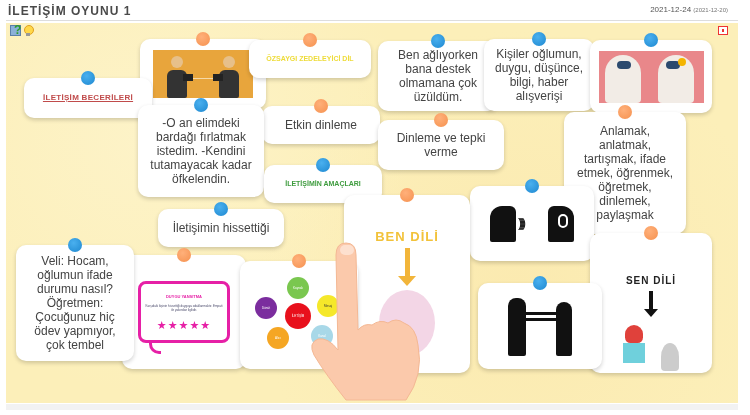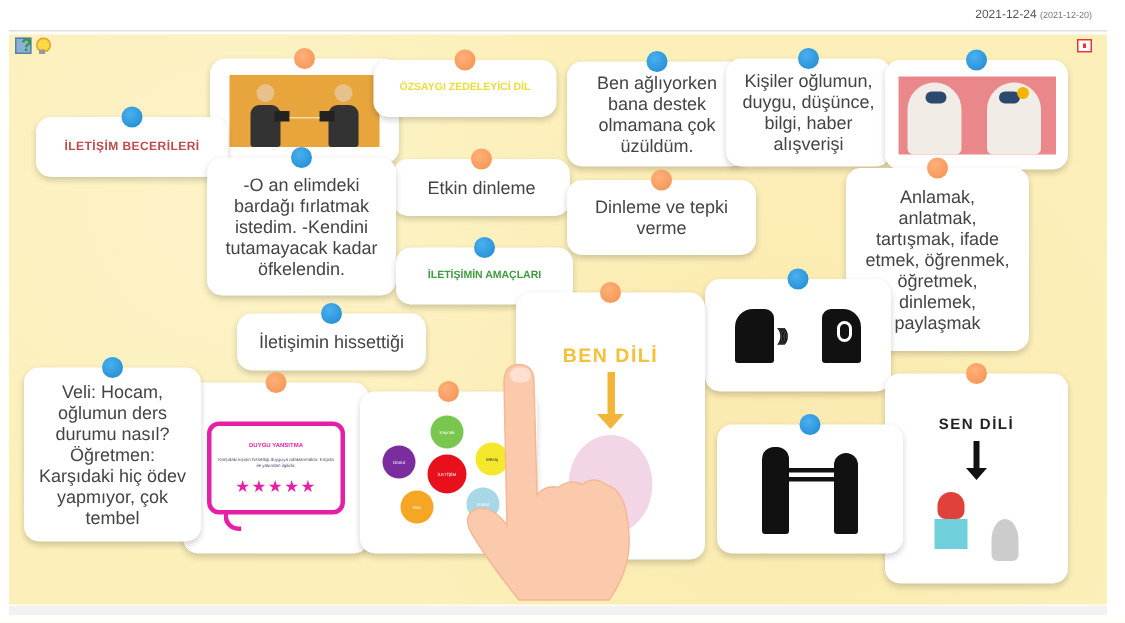--- a/index.html
+++ b/index.html
@@ -18,41 +18,42 @@
   .ico-bulb { width: 10px; height: 12px; position: relative; }
   .ico-bulb::before { content: ""; position: absolute; left: 1px; top: 0; width: 8px; height: 8px; border-radius: 50%; background: #ffd84a; border: 1px solid #e0a020; }
   .ico-bulb::after { content: ""; position: absolute; left: 3px; top: 8px; width: 4px; height: 3px; background: #999; }
   .ico-full { position: absolute; right: 10px; top: 3px; width: 10px; height: 9px; background: #fff; border: 1px solid #e33; }
   .ico-full::before { content: ""; position: absolute; left: 3px; top: 2px; width: 2px; height: 3px; background: #e33; }
   .card { position: absolute; background: #ffffff; border-radius: 10px; box-shadow: 0 2px 4px rgba(0,0,0,0.18);
     display: flex; align-items: center; justify-content: center; text-align: center; color: #444; font-size: 12px; line-height: 14px; padding: 2px; }
   .pin { position: absolute; top: -7px; left: 50%; width: 14px; height: 14px; margin-left: -7px; border-radius: 50%; z-index: 2; }
   .pin.blue { background: radial-gradient(circle at 40% 35%, #4ab0ef, #1e88d0); }
   .pin.orange { background: radial-gradient(circle at 40% 35%, #ffb07a, #f5914f); }
-  .lbl-red { color: #c04b4b; font-size: 8px; font-weight: bold; letter-spacing: 0.3px; }
+  .lbl-red { color: #c04b4b; font-size: 8px; font-weight: bold; letter-spacing: 0.3px; text-decoration: underline; }
   .lbl-yellow { color: #eedc3a; font-size: 7px; font-weight: bold; }
   .lbl-green { color: #3f9c3f; font-size: 7px; font-weight: bold; }
   .img-phones { width: 100px; height: 48px; background: #e8a53c; position: relative; }
   .fig { position: absolute; width: 16px; height: 28px; background: #333; border-radius: 6px 6px 2px 2px; bottom: 0; }
   .fhead { position: absolute; width: 12px; height: 12px; background: #e7c08a; border-radius: 50%; }
   .img-heads { width: 105px; height: 52px; background: #e9878a; position: relative; }
   .hd { position: absolute; bottom: 0; width: 36px; height: 48px; background: #f2ece6; border-radius: 18px 18px 4px 4px; }
   .cloud { position: absolute; width: 14px; height: 8px; background: #2c4a6e; border-radius: 6px; }
   .sun { position: absolute; width: 8px; height: 8px; background: #f4b400; border-radius: 50%; }
   .ben-title { font-size: 13px; font-weight: bold; color: #f2c23a; letter-spacing: 1px; }
   .sen-title { font-size: 10px; font-weight: bold; color: #222; letter-spacing: 1px; }
   .speech { width: 92px; height: 62px; border: 3px solid #e620a6; border-radius: 8px; position: relative; background: #fff; }
   .speech-tail { position: absolute; left: 8px; bottom: -14px; width: 12px; height: 14px; border-left: 3px solid #e620a6; border-bottom: 3px solid #e620a6; border-radius: 0 0 0 10px; }
   .circle { position: absolute; border-radius: 50%; font-size: 3px; color: #fff; display: flex; align-items: center; justify-content: center; }
   .hand { position: absolute; left: 300px; top: 212px; width: 150px; height: 170px; z-index: 10; pointer-events: none; }
 </style>
 </head>
 <body>
 
 <div class="header">
+  <div class="title">İLETİŞİM OYUNU 1</div>
   <div class="date">
     <span>2021-12-24</span>
     <small>(2021-12-20)</small>
   </div>
   <div class="hr"></div>
 </div>
 
 <div class="board">
   <div class="tb-icons">
     <div class="ico-help"></div>
@@ -148,21 +149,21 @@
   <div class="card" style="left:338px; top:172px; width:126px; height:178px; align-items:center;">
     <span class="pin orange"></span>
     <div style="display:flex; flex-direction:column; align-items:center; margin-top:18px;">
       <span class="ben-title">BEN DİLİ</span>
       <div style="width:5px; height:28px; background:#f2b53a; margin-top:4px;"></div>
       <div style="width:0; height:0; border-left:9px solid transparent; border-right:9px solid transparent; border-top:10px solid #f2b53a;"></div>
       <div style="width:56px; height:66px; background:#f3d6e6; border-radius:50%; margin-top:4px;"></div>
     </div>
   </div>
 
-  <div class="card" style="left:584px; top:226px; width:122px; height:140px; align-items:center;">
+  <div class="card" style="left:584px; top:210px; width:122px; height:140px; align-items:flex-end;">
     <span class="pin orange"></span>
     <div style="display:flex; flex-direction:column; align-items:center; margin-top:12px;">
       <span class="sen-title">SEN DİLİ</span>
       <div style="width:4px; height:18px; background:#111; margin-top:3px;"></div>
       <div style="width:0; height:0; border-left:7px solid transparent; border-right:7px solid transparent; border-top:8px solid #111;"></div>
       <div style="display:flex; gap:16px; margin-top:8px; align-items:flex-end;">
         <div style="width:22px; height:46px; position:relative;">
           <div style="position:absolute; left:2px; top:0; width:18px; height:18px; background:#e0413b; border-radius:50% 50% 30% 30%;"></div>
           <div style="position:absolute; left:0; top:18px; width:22px; height:20px; background:#6fd0dc;"></div>
         </div>
@@ -198,21 +199,21 @@
       <div class="circle" style="left:66px; top:22px; width:22px; height:22px; background:#f5e82a; color:#333;">Mesaj</div>
       <div class="circle" style="left:60px; top:52px; width:22px; height:22px; background:#a8d8e8;">Kanal</div>
       <div class="circle" style="left:16px; top:54px; width:22px; height:22px; background:#f5a623;">Alıcı</div>
       <div class="circle" style="left:4px; top:24px; width:22px; height:22px; background:#7b2d9e;">Dönüt</div>
       <div class="circle" style="left:34px; top:30px; width:26px; height:26px; background:#e8101c;">İLETİŞİM</div>
     </div>
   </div>
 
   <div class="card" style="left:10px; top:222px; width:118px; height:116px;">
     <span class="pin blue"></span>
-    <span style="width:100px;">Veli: Hocam, oğlumun ders durumu nasıl? Öğretmen: Karşıdaki hiç ödev yapmıyor, çok tembel</span>
+    <span style="width:100px;">Veli: Hocam, oğlumun ifade durumu nasıl? Öğretmen: Çocuğunuz hiç ödev yapmıyor, çok tembel</span>
   </div>
 
   <svg class="hand" viewBox="0 0 150 170">
     <path d="M30 20 Q30 8 40 8 Q50 8 50 20 L52 95 Q58 88 66 90 Q74 84 82 88 Q90 82 98 88 Q110 92 112 110 Q118 140 100 165 L40 165 Q20 140 8 120 Q2 108 12 104 Q22 102 32 115 Z" fill="#fbc9ab" stroke="#f4b894" stroke-width="1"></path>
     <rect x="34" y="10" width="14" height="10" rx="5" fill="#fde0cf"></rect>
   </svg>
 </div>
 
 <div class="footer-bar"></div>
 

